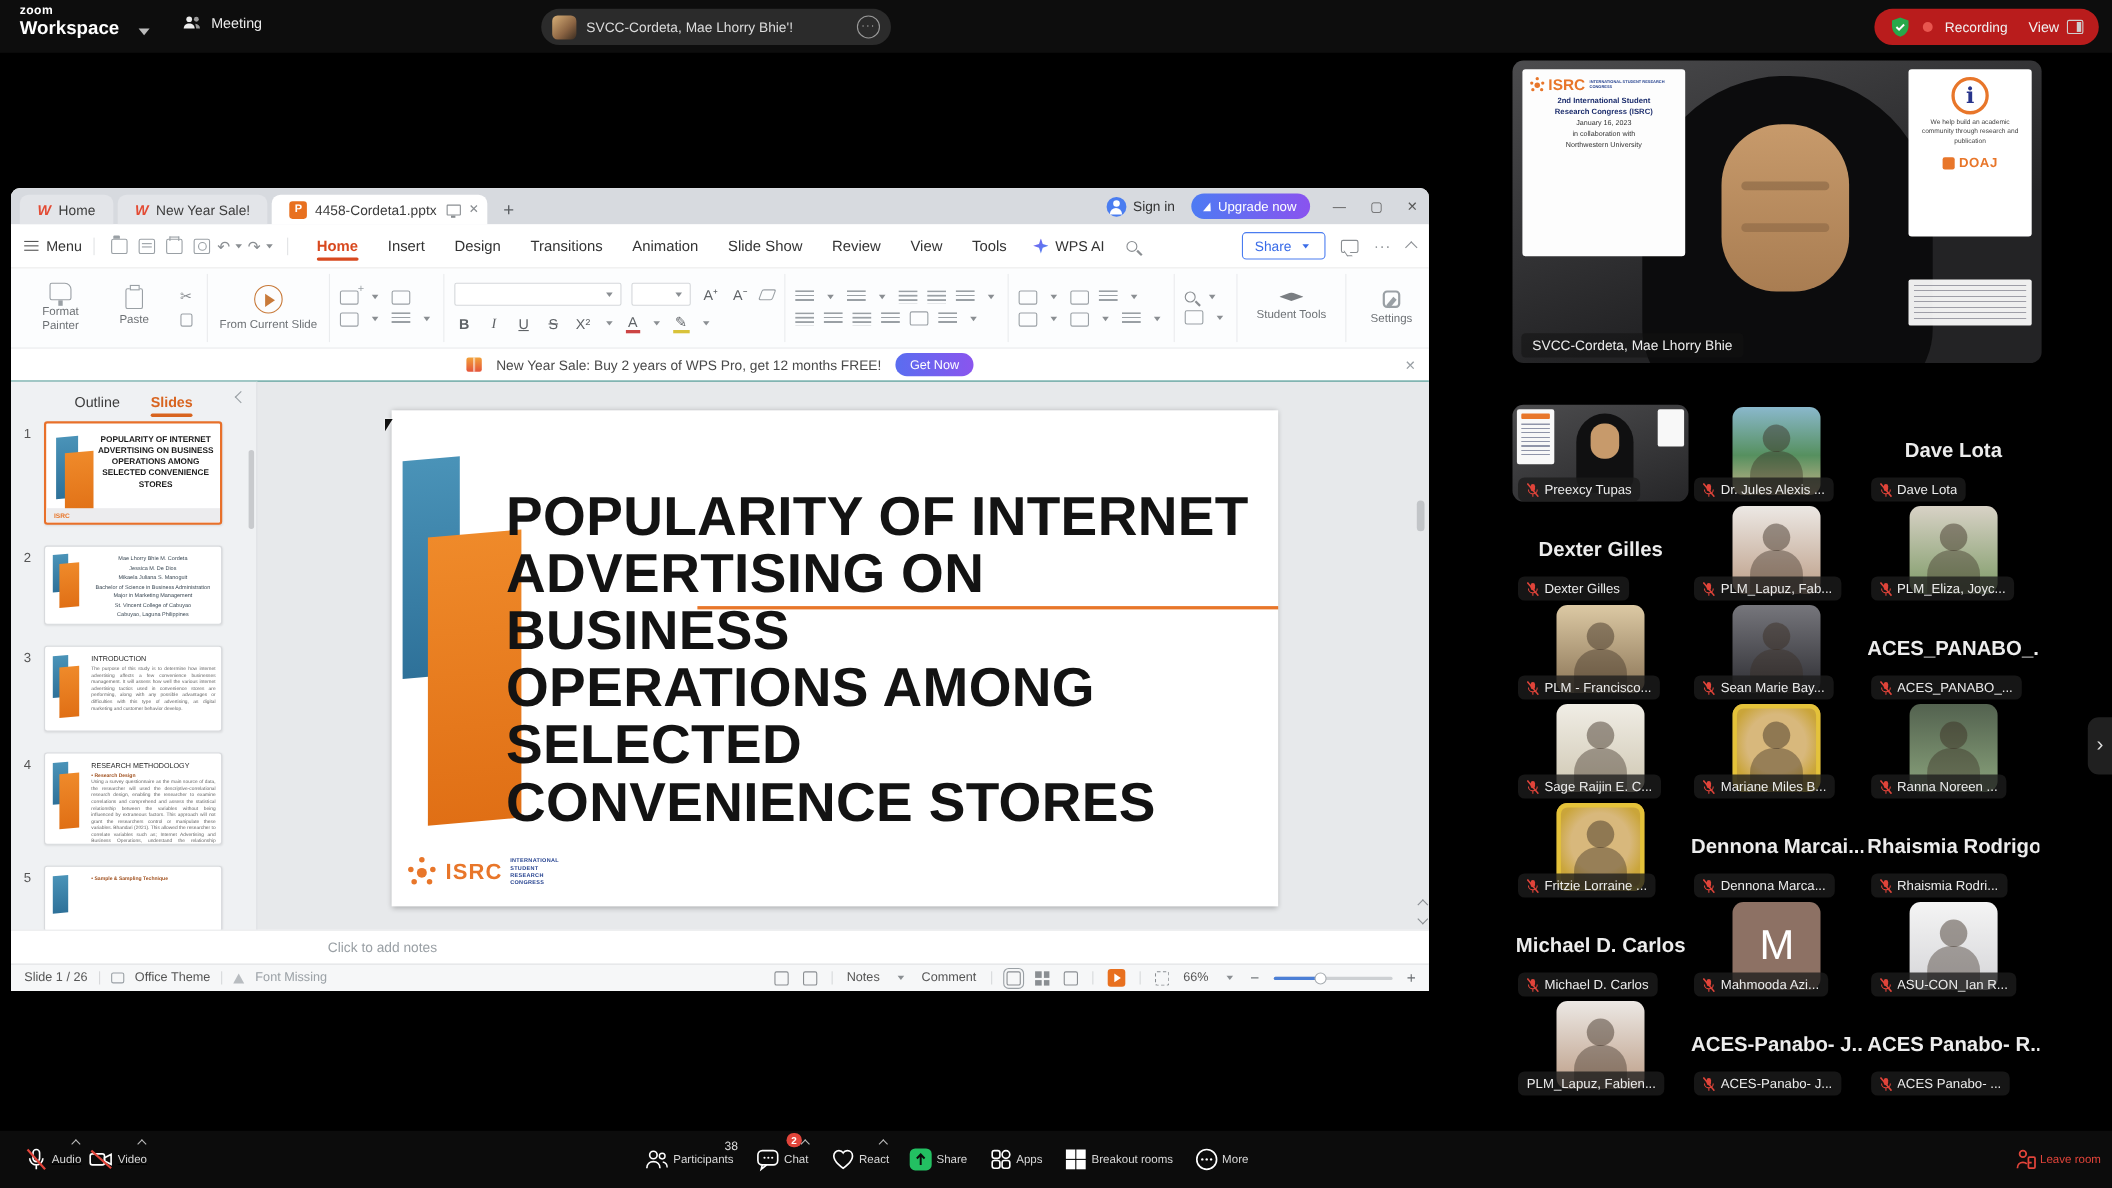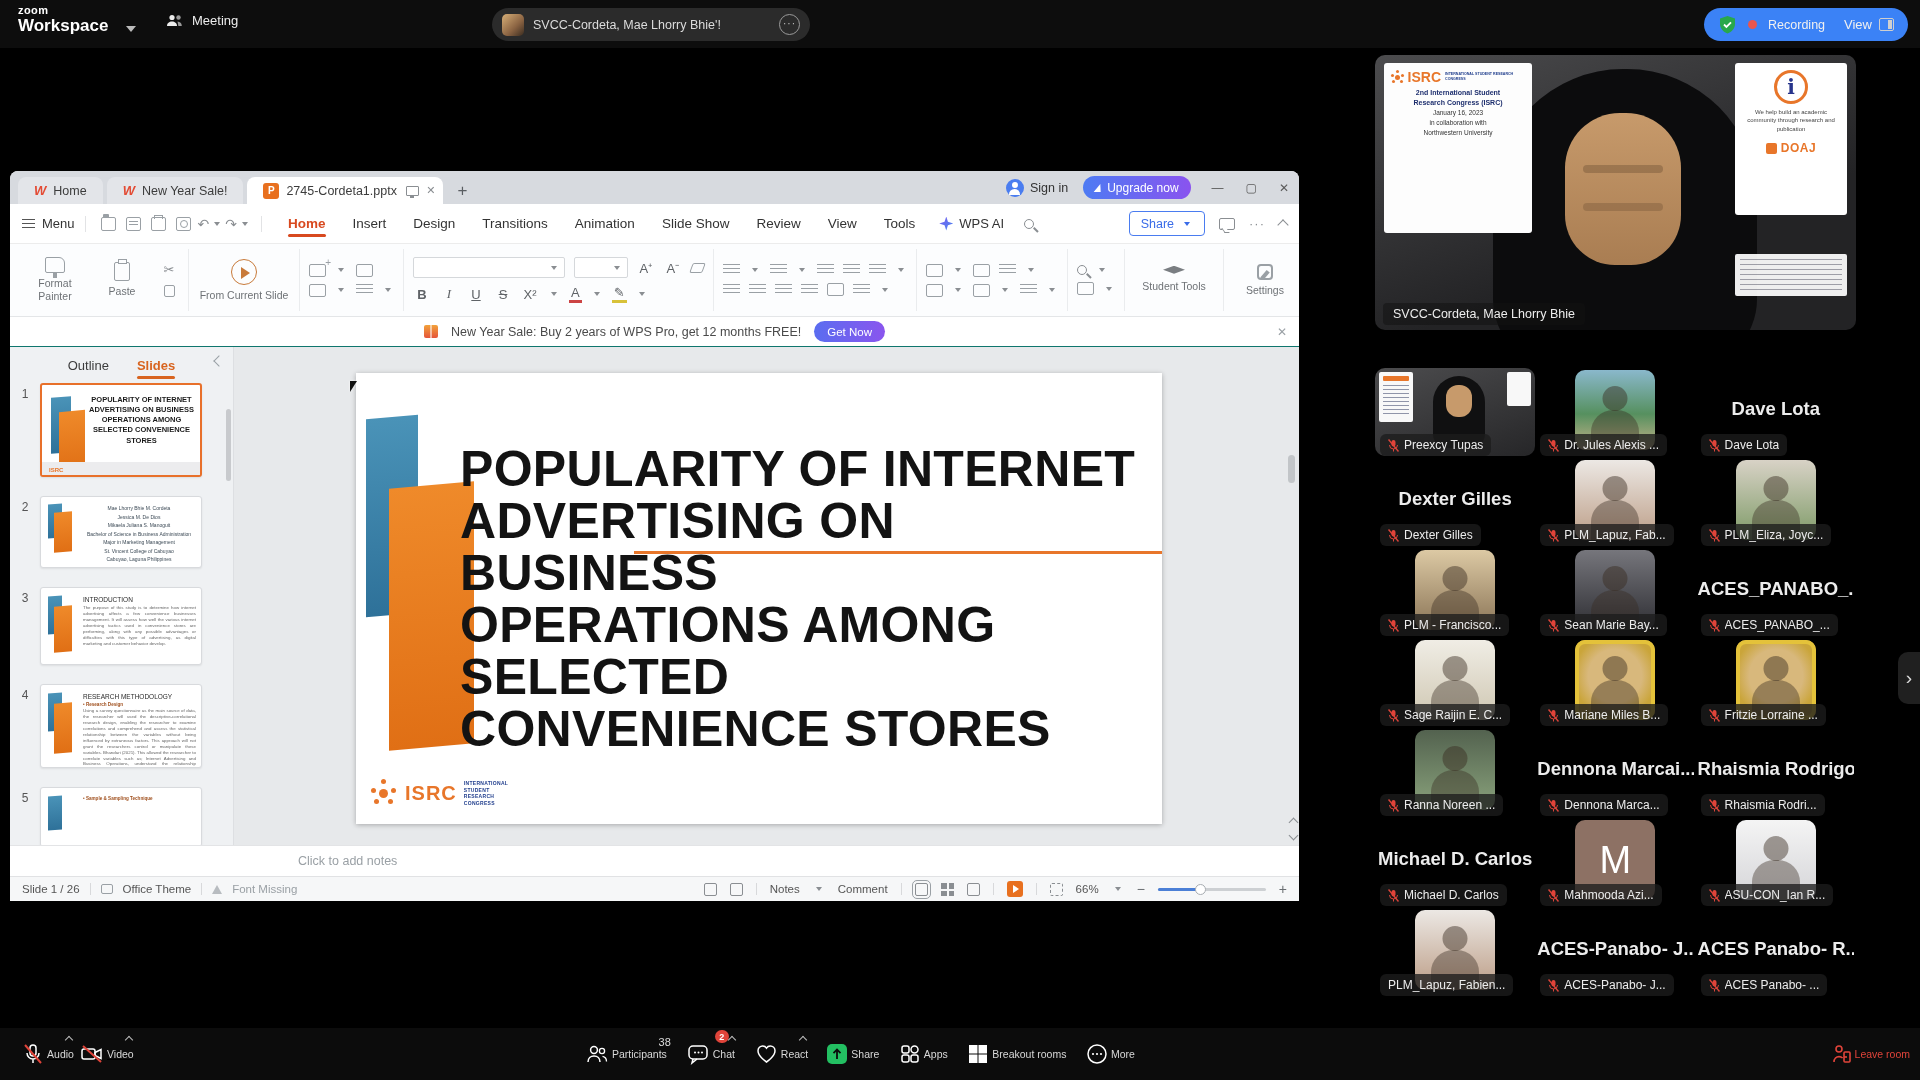--- a/index.html
+++ b/index.html
@@ -16,21 +16,21 @@
   .brand-caret { position:absolute; left:126px; top:26px; width:0; height:0;
     border-left:5px solid transparent; border-right:5px solid transparent; border-top:6px solid #bbb; }
   .meeting { position:absolute; left:165px; top:13px; display:flex; align-items:center; gap:8px; color:#ececec; font-size:13px; }
   .title-pill { position:absolute; left:492px; top:8px; width:318px; height:33px; background:#2b2b2b;
     border-radius:17px; display:flex; align-items:center; gap:9px; padding:0 10px; }
   .avatar { width:22px; height:22px; border-radius:5px; flex:0 0 22px;
     background:linear-gradient(135deg,#d8b078,#8a6342 60%,#3a2c20); }
   .title-text { color:#dcdcdc; font-size:12.5px; white-space:nowrap; overflow:hidden; flex:1; }
   .more-circle { width:21px; height:21px; border:1.5px solid #9a9a9a; border-radius:50%;
     color:#c5c5c5; font-size:10px; line-height:18px; text-align:center; letter-spacing:1px; flex:0 0 21px;}
-  .status-pill { position:absolute; right:12px; top:8px; height:33px; background:#3b82f6; border-radius:17px;
+  .status-pill { position:absolute; right:12px; top:8px; height:33px; background:#b91c1c; border-radius:17px;
     display:flex; align-items:center; gap:11px; padding:0 14px; }
   .rec-dot { width:9px; height:9px; border-radius:50%; background:#e8564f; }
   .rec-text { color:#f0f0f0; font-size:12.5px; }
   .view-wrap { display:flex; align-items:center; gap:7px; color:#f0f0f0; font-size:13px; margin-left:8px; }
   .view-icon { width:15px; height:13px; border:1.5px solid #cfcfcf; border-radius:2px; position:relative; }
   .view-icon::after { content:""; position:absolute; right:1px; top:1px; bottom:1px; width:4px; background:#cfcfcf; }
 
   
   #wps { position:absolute; left:10px; top:171px; width:1289px; height:730px; background:#fff;
     border-radius:8px 8px 0 0; overflow:hidden; }
@@ -305,21 +305,21 @@
     <div class="wtab">
       <span class="wlogo">W</span>
       <span>Home</span>
     </div>
     <div class="wtab">
       <span class="wlogo">W</span>
       <span>New Year Sale!</span>
     </div>
     <div class="wtab doc">
       <span class="plogo">P</span>
-      <span class="tab-label">2745-Cordeta1.pptx</span>
+      <span class="tab-label">4458-Cordeta1.pptx</span>
       <span class="mon-icon"></span>
       <span class="tab-close">✕</span>
     </div>
     <div class="tab-plus">+</div>
     <div class="tab-right">
       <div class="signin">
         <span class="signin-ic"></span>
         <span>Sign in</span>
       </div>
       <div class="upgrade">
@@ -810,40 +810,40 @@
     <div class="pill">
         <svg class="micmute" width="11" height="13" viewBox="0 0 11 13">
           <rect x="3.5" y="1" width="4" height="6.5" rx="2" fill="#e0443a"></rect>
           <path d="M1.5 6a4 4 0 0 0 8 0M5.5 10v2.5" stroke="#e0443a" fill="none"></path>
           <line x1="0.5" y1="0.5" x2="10.5" y2="12.5" stroke="#e0443a" stroke-width="1.4"></line>
         </svg>
         <span>Mariane Miles B...</span>
       </div>
   </div>
   <div class="cell">
+    <div class="photo ph-outdoor"></div>
+    <div class="pill">
+        <svg class="micmute" width="11" height="13" viewBox="0 0 11 13">
+          <rect x="3.5" y="1" width="4" height="6.5" rx="2" fill="#e0443a"></rect>
+          <path d="M1.5 6a4 4 0 0 0 8 0M5.5 10v2.5" stroke="#e0443a" fill="none"></path>
+          <line x1="0.5" y1="0.5" x2="10.5" y2="12.5" stroke="#e0443a" stroke-width="1.4"></line>
+        </svg>
+        <span>Ranna Noreen ...</span>
+      </div>
+  </div>
+
+  <div class="cell">
     <div class="photo ph-gold ring"></div>
     <div class="pill">
         <svg class="micmute" width="11" height="13" viewBox="0 0 11 13">
           <rect x="3.5" y="1" width="4" height="6.5" rx="2" fill="#e0443a"></rect>
           <path d="M1.5 6a4 4 0 0 0 8 0M5.5 10v2.5" stroke="#e0443a" fill="none"></path>
           <line x1="0.5" y1="0.5" x2="10.5" y2="12.5" stroke="#e0443a" stroke-width="1.4"></line>
         </svg>
         <span>Fritzie Lorraine ...</span>
-      </div>
-  </div>
-
-  <div class="cell">
-    <div class="photo ph-outdoor"></div>
-    <div class="pill">
-        <svg class="micmute" width="11" height="13" viewBox="0 0 11 13">
-          <rect x="3.5" y="1" width="4" height="6.5" rx="2" fill="#e0443a"></rect>
-          <path d="M1.5 6a4 4 0 0 0 8 0M5.5 10v2.5" stroke="#e0443a" fill="none"></path>
-          <line x1="0.5" y1="0.5" x2="10.5" y2="12.5" stroke="#e0443a" stroke-width="1.4"></line>
-        </svg>
-        <span>Ranna Noreen ...</span>
       </div>
   </div>
   <div class="cell">
     <div class="bigname">Dennona  Marcai...</div>
     <div class="pill">
         <svg class="micmute" width="11" height="13" viewBox="0 0 11 13">
           <rect x="3.5" y="1" width="4" height="6.5" rx="2" fill="#e0443a"></rect>
           <path d="M1.5 6a4 4 0 0 0 8 0M5.5 10v2.5" stroke="#e0443a" fill="none"></path>
           <line x1="0.5" y1="0.5" x2="10.5" y2="12.5" stroke="#e0443a" stroke-width="1.4"></line>
         </svg>

